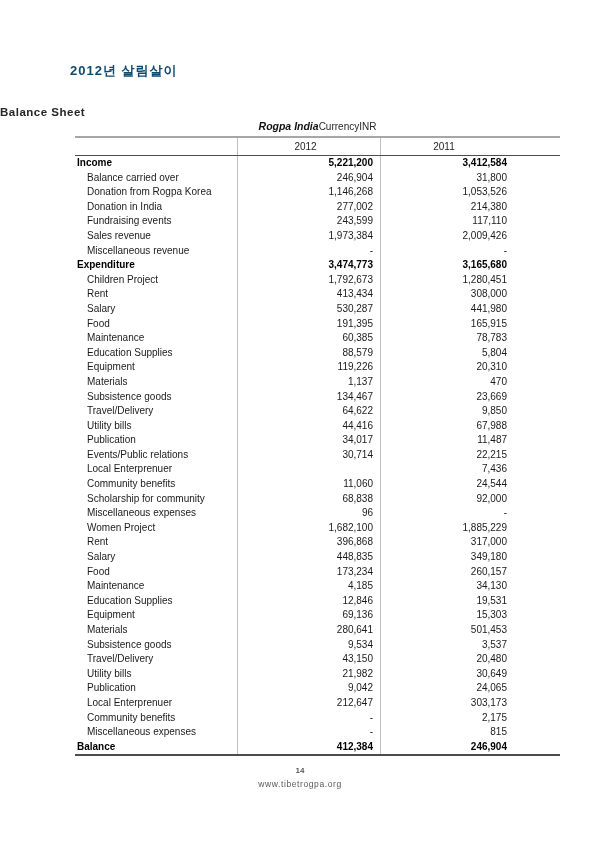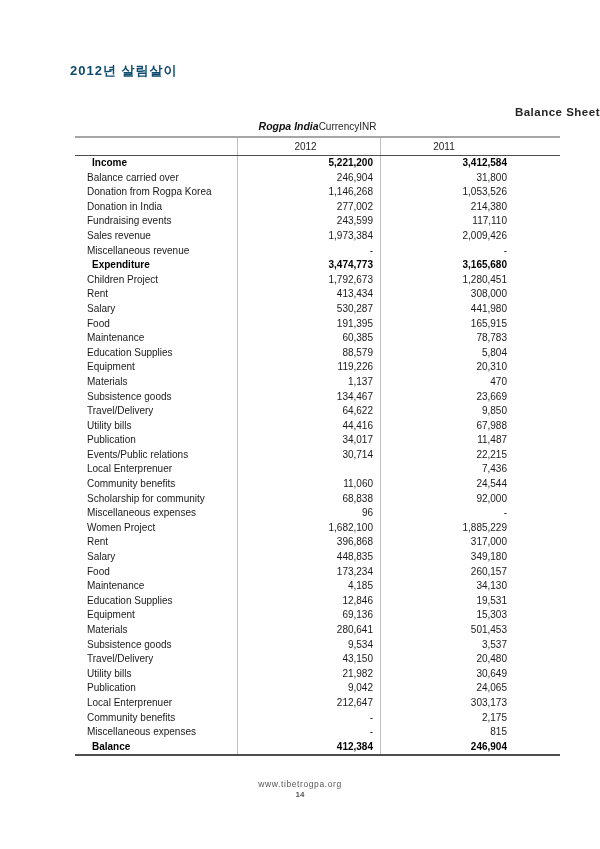--- a/index.html
+++ b/index.html
@@ -6,21 +6,21 @@
   body{
     width:600px;height:849px;background:#ffffff;position:relative;
     font-family:"Liberation Sans","DejaVu Sans",sans-serif;
     color:#1a1a1a;-webkit-font-smoothing:antialiased;
   }
   .doc-title{
     position:absolute;left:70px;top:62px;
     font-size:13px;font-weight:bold;color:#0c4a6e;letter-spacing:1px;
   }
   .sheet-title{
-    position:absolute;left:0;top:106px;width:600px;text-align:right;
+    position:absolute;left:0;top:106px;width:600px;text-align:left;
     font-size:11.5px;font-weight:bold;color:#262626;letter-spacing:0.5px;
   }
   .meta-row{
     position:absolute;left:75px;top:120px;width:485px;
     display:flex;justify-content:center;align-items:flex-end;
   }
   .org-name{font-size:10.5px;font-weight:bold;font-style:italic;color:#111;}
   .currency-label{font-size:10px;color:#262626;}
   .bs-table{
     position:absolute;left:75px;top:136px;width:485px;
@@ -35,28 +35,28 @@
   .thead .th{box-sizing:border-box;text-align:center;}
   .thead .th.c2{border-left:1px solid #bfbfbf;padding-right:7px;}
   .thead .th.c3{border-left:1px solid #bfbfbf;padding-right:53px;}
   .tbody{border-bottom:2px solid #4d4d4d;}
   .trow{
     display:grid;grid-template-columns:162px 143px 180px;
     height:14.6px;line-height:14.6px;
   }
   .trow .cell{box-sizing:border-box;white-space:nowrap;overflow:hidden;}
   .trow .cell.label{padding-left:12px;}
-  .trow.total .cell.label{padding-left:2px;margin-left:15px;}
+  .trow.total .cell.label{padding-left:2px;}
   .trow .cell.num{text-align:right;border-left:1px solid #bfbfbf;}
   .trow .cell.num.c2{padding-right:7px;}
   .trow .cell.num.c3{padding-right:53px;}
   .trow.total{font-weight:bold;color:#000;}
   .footer-page{
     position:absolute;left:0;top:766px;width:600px;text-align:center;
-    font-size:8px;font-weight:bold;color:#595959;margin-top:24px;
+    font-size:8px;font-weight:bold;color:#595959;
   }
   .footer-site{
     position:absolute;left:0;top:779px;width:600px;text-align:center;
     font-size:8.5px;color:#595959;letter-spacing:0.6px;
   }
 </style>
 </head>
 <body>
 
 <div class="doc-title">2012년 살림살이</div>

